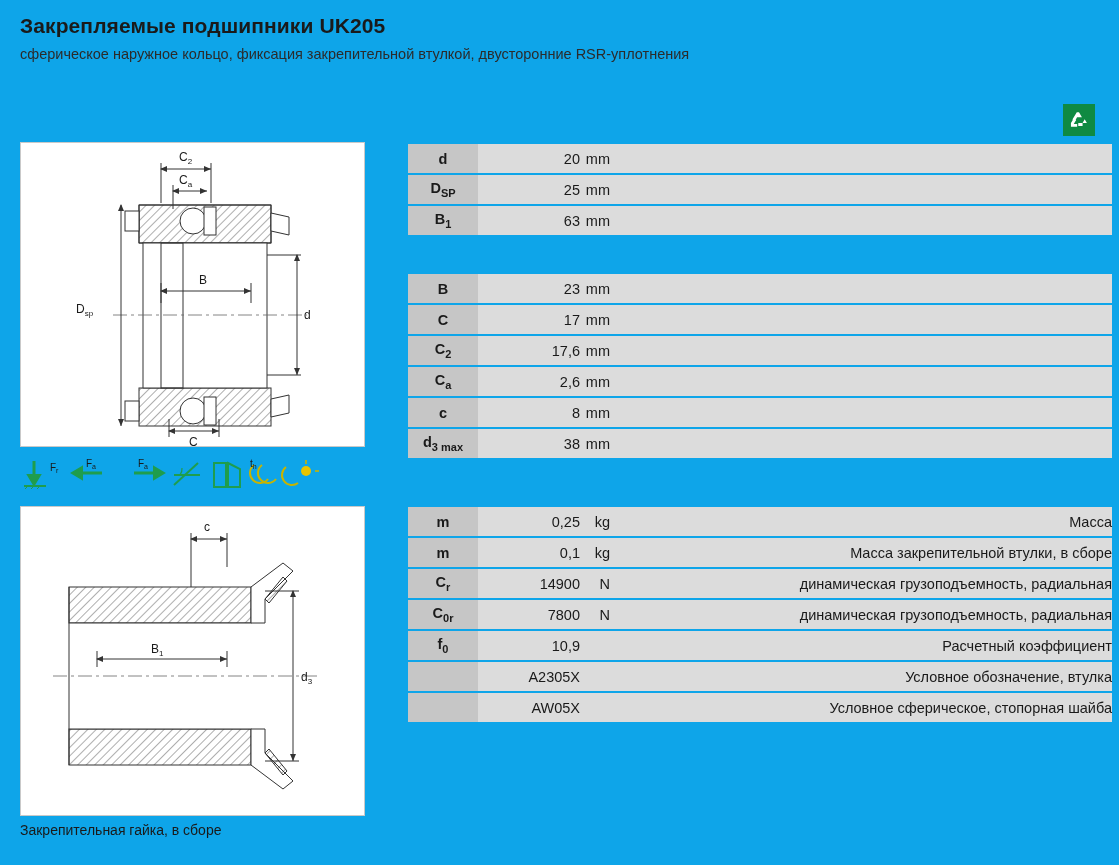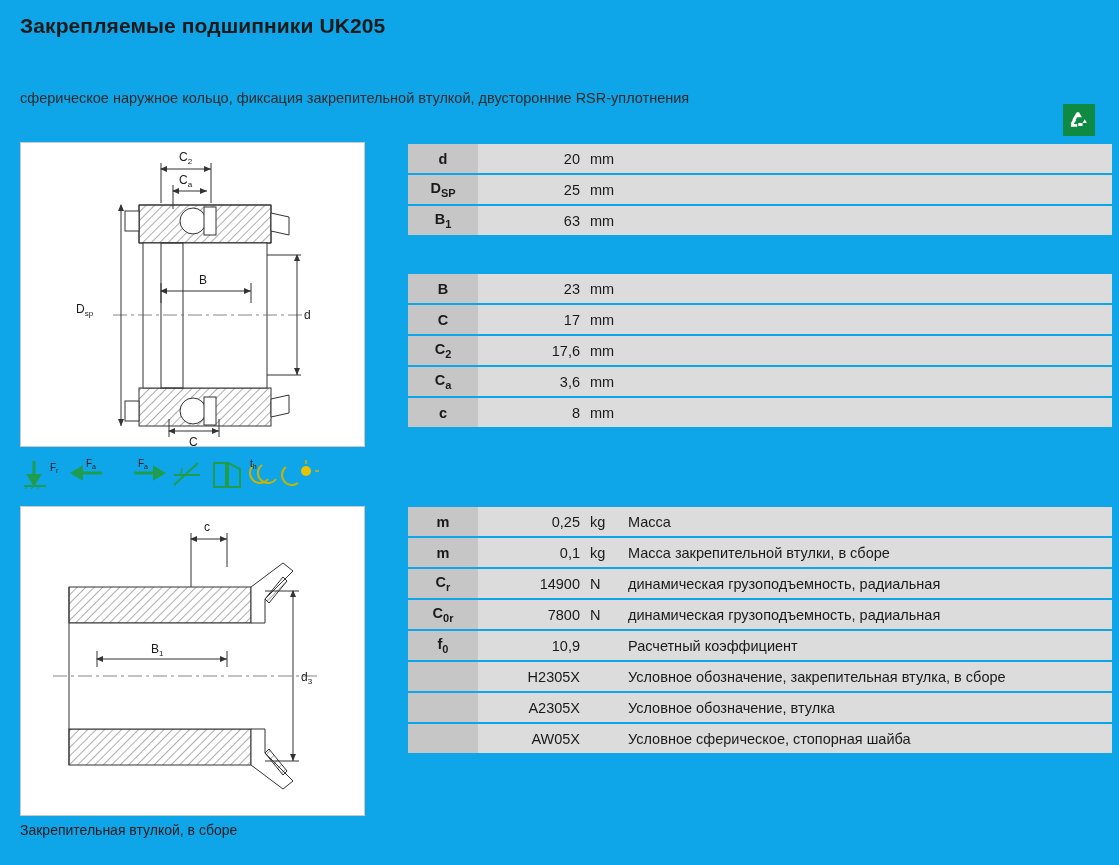--- a/index.html
+++ b/index.html
@@ -22,21 +22,20 @@
     font-size: 21px;
     font-weight: bold;
     color: #1a1a1a;
     letter-spacing: .1px;
   }
   .subtitle {
     position: absolute;
     left: 20px; top: 46px;
     font-size: 14.5px;
     color: #2b2b2b;
-    margin-top: 44px;
   }
   
   .eco-badge {
     position: absolute;
     right: 24px; top: 104px;
     width: 32px; height: 32px;
     background: #0f8a42;
     display: flex; align-items: center; justify-content: center;
   }
   .eco-badge svg { display: block; }
@@ -82,29 +81,29 @@
     font-weight: bold;
     font-size: 14.5px;
   }
   .c-val {
     width: 140px;
     background: #dcdcdc;
     text-align: right;
     padding-right: 8px !important;
     white-space: nowrap;
   }
-  .c-val .unit { display: inline-block; width: 30px; text-align: left; padding-left: 10px; }
+  .c-val .unit { display: inline-block; width: 30px; text-align: right; padding-left: 4px; }
   .c-desc {
     background: #dcdcdc;
     padding-left: 10px !important;
     white-space: nowrap;
   }
   #tbl1 .c-desc { width: 494px; }
   #tbl2 .c-desc { width: 494px; }
-  #tbl3 .c-desc { width: 494px; }
+  #tbl3 .c-desc { width: 494px; text-align: right; }
   sub { font-size: 10px; font-weight: bold; }
   .sym-sub { font-size: 11px; }
 </style>
 </head>
 <body>
 
 <div class="page">
 
   <div class="title">Закрепляемые подшипники UK205</div>
   <div class="subtitle">сферическое наружное кольцо, фиксация закрепительной втулкой, двусторонние RSR-уплотнения</div>
@@ -288,21 +287,21 @@
       </g>
 
       <g font-family="Liberation Sans, sans-serif" font-size="12" fill="#1a1a1a">
         <text x="183" y="24">c</text>
         <text x="130" y="146">B<tspan font-size="8" dy="3">1</tspan></text>
         <text x="280" y="174">d<tspan font-size="8" dy="3">3</tspan></text>
       </g>
     </svg>
   </div>
 
-  <div class="fig-caption">Закрепительная втулкой, в сборе</div>
+  <div class="fig-caption">Закрепительная гайка, в сборе</div>
 
   <table class="dtable" id="tbl1">
     <tbody>
       <tr>
         <td class="c-sym">
           <span>d</span>
         </td>
         <td class="c-val">
           <span>20</span><span class="unit">mm</span>
         </td>
@@ -341,26 +340,31 @@
         <td class="c-val"><span>17</span><span class="unit">mm</span></td>
         <td class="c-desc"></td>
       </tr>
       <tr>
         <td class="c-sym"><span>C</span><sub class="sym-sub">2</sub></td>
         <td class="c-val"><span>17,6</span><span class="unit">mm</span></td>
         <td class="c-desc"></td>
       </tr>
       <tr>
         <td class="c-sym"><span>C</span><sub class="sym-sub">a</sub></td>
-        <td class="c-val"><span>3,6</span><span class="unit">mm</span></td>
+        <td class="c-val"><span>2,6</span><span class="unit">mm</span></td>
         <td class="c-desc"></td>
       </tr>
       <tr>
         <td class="c-sym"><span>c</span></td>
         <td class="c-val"><span>8</span><span class="unit">mm</span></td>
+        <td class="c-desc"></td>
+      </tr>
+      <tr>
+        <td class="c-sym"><span>d</span><sub class="sym-sub">3 max</sub></td>
+        <td class="c-val"><span>38</span><span class="unit">mm</span></td>
         <td class="c-desc"></td>
       </tr>
     </tbody>
   </table>
 
   <table class="dtable" id="tbl3">
     <tbody>
       <tr>
         <td class="c-sym"><span>m</span></td>
         <td class="c-val"><span>0,25</span><span class="unit">kg</span></td>
@@ -381,25 +385,20 @@
         <td class="c-val"><span>7800</span><span class="unit">N</span></td>
         <td class="c-desc">динамическая грузоподъемность, радиальная</td>
       </tr>
       <tr>
         <td class="c-sym"><span>f</span><sub class="sym-sub">0</sub></td>
         <td class="c-val"><span>10,9</span><span class="unit"></span></td>
         <td class="c-desc">Расчетный коэффициент</td>
       </tr>
       <tr>
         <td class="c-sym"><span></span></td>
-        <td class="c-val"><span>H2305X</span><span class="unit"></span></td>
-        <td class="c-desc">Условное обозначение, закрепительная втулка, в сборе</td>
-      </tr>
-      <tr>
-        <td class="c-sym"><span></span></td>
         <td class="c-val"><span>A2305X</span><span class="unit"></span></td>
         <td class="c-desc">Условное обозначение, втулка</td>
       </tr>
       <tr>
         <td class="c-sym"><span></span></td>
         <td class="c-val"><span>AW05X</span><span class="unit"></span></td>
         <td class="c-desc">Условное сферическое, стопорная шайба</td>
       </tr>
     </tbody>
   </table>

